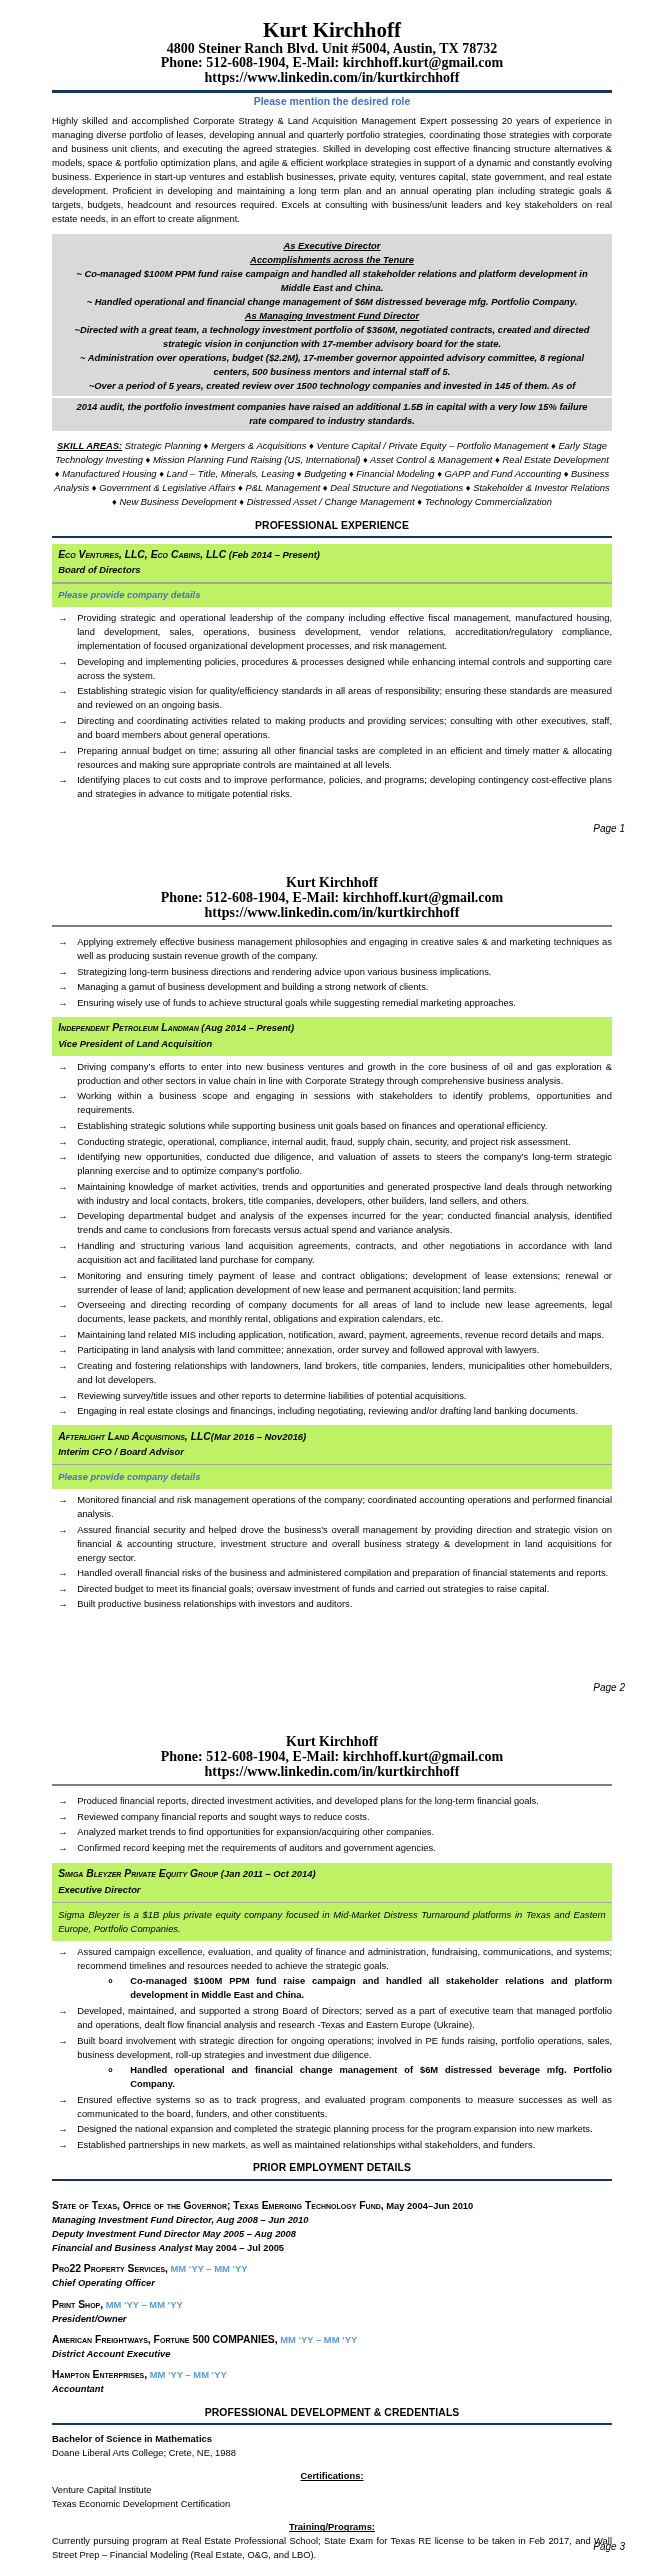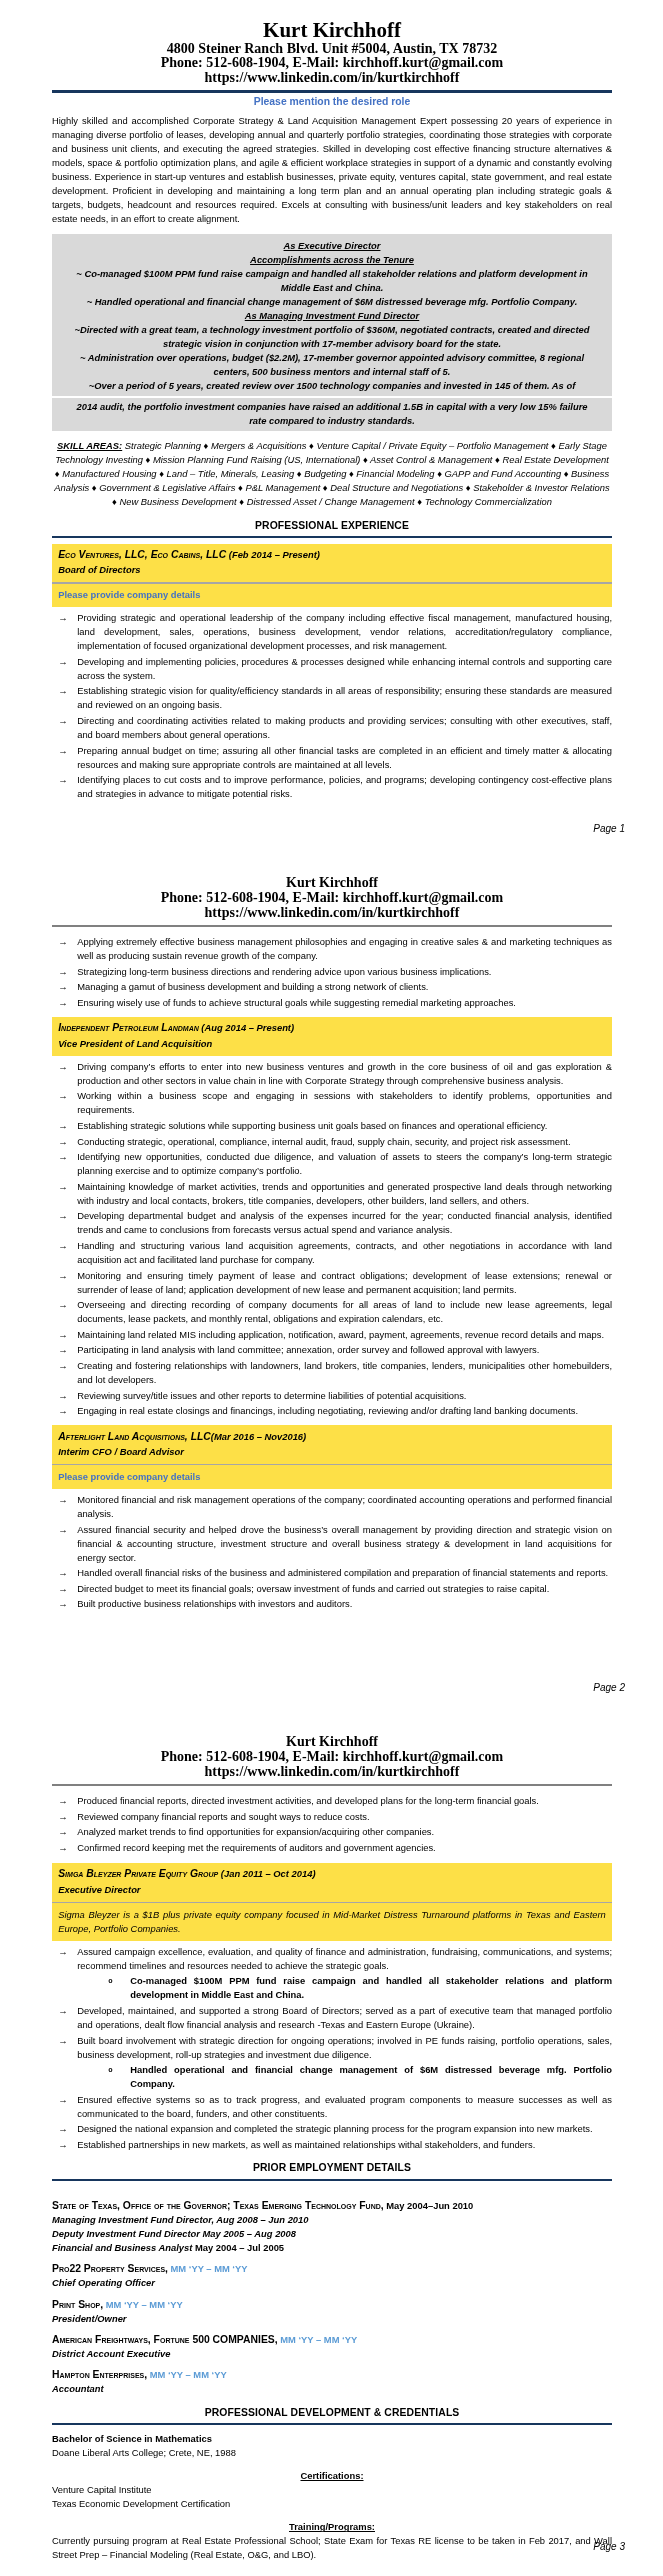--- a/index.html
+++ b/index.html
@@ -22,26 +22,26 @@
   .accbox{background:#D9D9D9;margin-top:8.3px;padding:4.2px 17.7px 3.1px;text-align:center;font-weight:bold;font-style:italic;}
   .accbox.cont{margin-top:2.1px;padding:2.1px 17.7px 3.1px;}
   .u{text-decoration:underline;}
   .acc-line{margin:0;}
   
   .skills{font-style:italic;text-align:center;margin:8.3px 0 0;}
   .skills-label{font-weight:bold;}
   
   h2{font-size:10.4px;line-height:13.5px;text-align:center;font-weight:bold;margin:9.4px 0 0;letter-spacing:0.1px;}
   
-  .jobbox{background:#fde047;padding:4.2px 6.2px 4.7px;margin-top:3.1px;margin-bottom:4.2px;}
+  .jobbox{background:#bef264;padding:4.2px 6.2px 4.7px;margin-top:3.1px;margin-bottom:4.2px;}
   .co{font-weight:bold;font-style:italic;font-variant:small-caps;font-size:10.4px;}
   .dates{font-weight:bold;font-style:italic;}
   .role{font-weight:bold;font-style:italic;margin-top:1.6px;}
   .jdivider{height:1.6px;background:#A6A6A6;margin:4.7px -6.2px;}
-  .prompt{color:#4472C4;font-weight:bold;}
+  .prompt{color:#4472C4;font-weight:bold;font-style:italic;}
   .jobdesc{font-style:italic;text-align:justify;}
   
   .bullets{margin-top:2.1px;}
   .bullet{display:flex;margin-bottom:1.6px;}
   .bullet .mk{flex:none;width:19px;padding-left:6.2px;}
   .bullet .tx{flex:1;text-align:justify;}
   .bullet.sub{margin-left:50px;}
   .bullet.sub .mk{width:22px;font-family:"DejaVu Sans Mono",monospace;font-size:7.3px;}
   .bullet.bold .tx,.bullet.bold .mk{font-weight:bold;}
   

